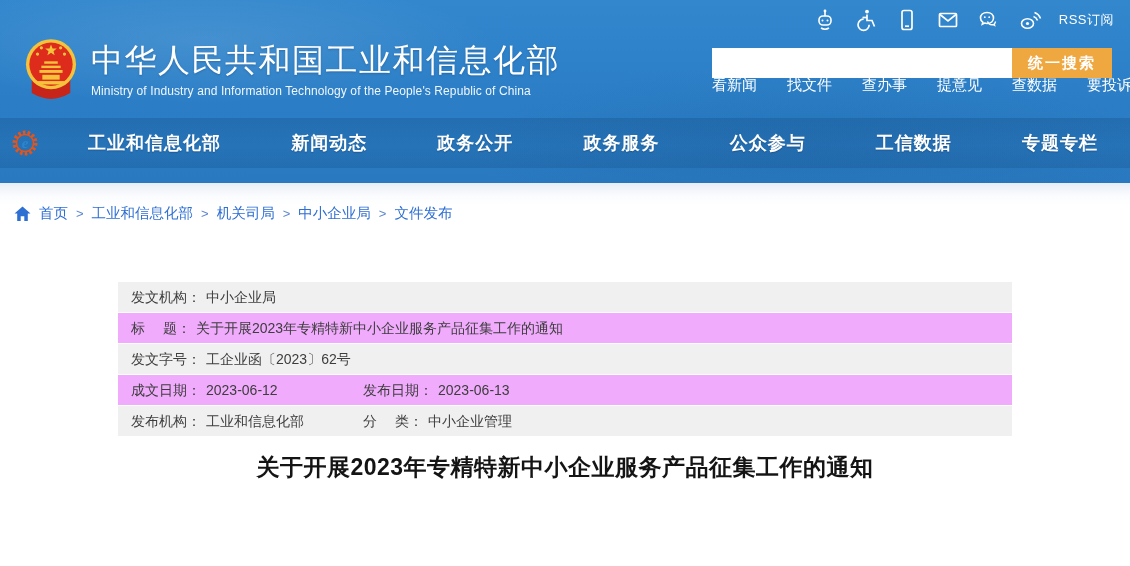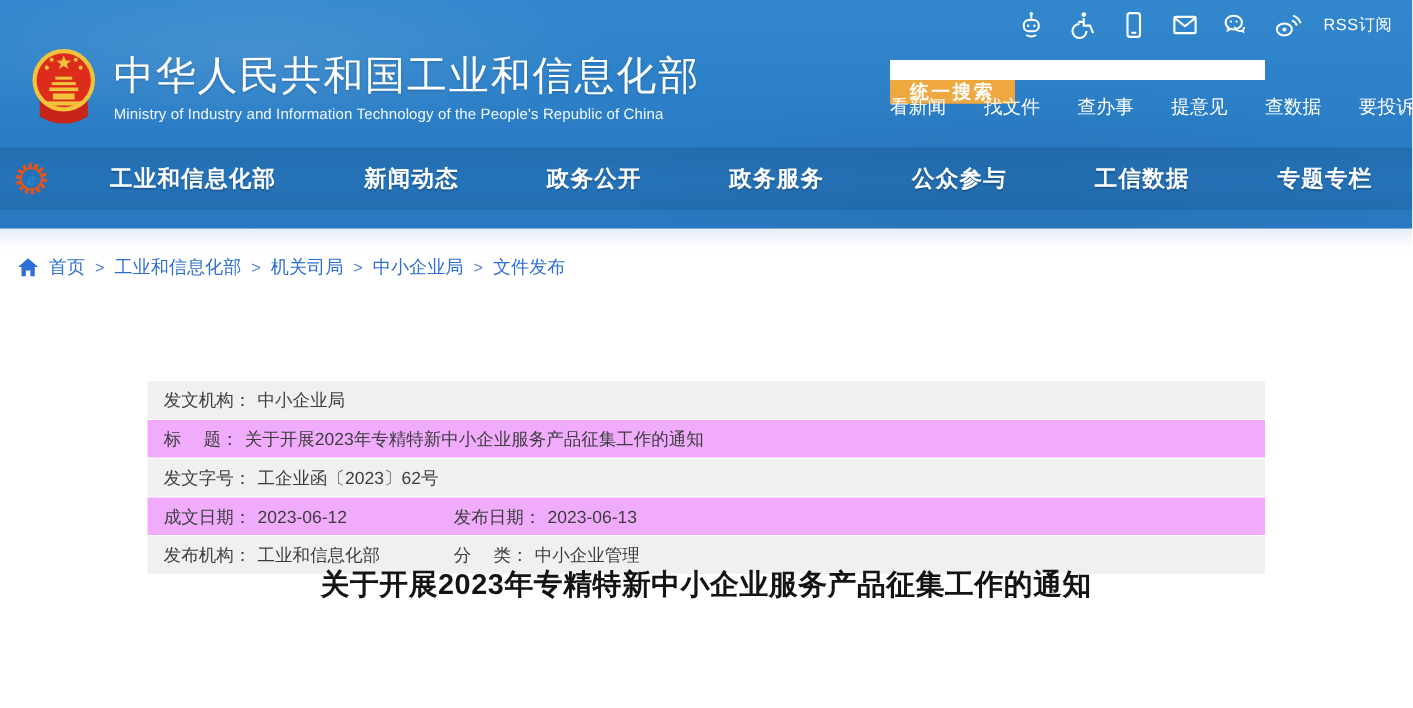--- a/index.html
+++ b/index.html
@@ -24,21 +24,21 @@
   .rss-label { font-size:13px; color:#fff; cursor:pointer; letter-spacing:0.5px; }
 
   .brand { position:absolute; left:25px; top:36px; display:flex; align-items:flex-start; }
   .emblem { width:52px; height:68px; margin-right:14px; flex:0 0 auto; }
   .brand-text { padding-top:6px; }
   .brand-zh { font-size:32px; font-weight:400; color:#fff; letter-spacing:1.5px; line-height:1.15;
               text-shadow:0 1px 2px rgba(20,60,110,0.35); white-space:nowrap; }
   .brand-en { font-size:12px; color:#f0f6fc; margin-top:5px; letter-spacing:0.1px; white-space:nowrap; }
 
   .search-area { position:absolute; left:712px; top:48px; width:400px; }
-  .search-row { display:flex; height:19px;flex-direction:column; }
+  .search-row { display:flex; height:19px; }
   .search-input { width:300px; height:30px; border:none; outline:none; padding:0 10px; font-size:14px; background:#fff; }
   .search-btn { width:100px; height:30px; border:none; background:#efa740; color:#fff; font-size:15px;
                 font-weight:700; letter-spacing:2px; cursor:pointer; font-family:inherit; }
   .quick-links { display:flex; gap:30px; margin-top:9px; }
   .quick-links a { color:#fff; font-size:15px; text-decoration:none; cursor:pointer; white-space:nowrap; }
 
   .navband {
     position:absolute; top:118px; left:0; width:1130px; height:50px;
     background:linear-gradient(180deg, rgba(18,74,128,0.30) 0%, rgba(18,74,128,0.16) 55%, rgba(18,74,128,0.26) 100%);
   }
@@ -55,21 +55,21 @@
              background:linear-gradient(180deg,#e7edf6 0%, #fbfcfe 60%, #ffffff 100%); }
 
   
   .breadcrumb { position:absolute; top:204px; left:14px; display:flex; align-items:center; gap:8px;
                 font-size:14.5px; color:#2e6fd3; }
   .breadcrumb a { color:#2e6fd3; text-decoration:none; cursor:pointer; white-space:nowrap; }
   .crumb-sep { color:#5d85cf; font-size:13px; }
   .home-icon { width:17px; height:16px; display:block; }
 
   
-  .meta-table { position:absolute; left:118px; top:282px; width:894px;margin-top:23px; }
+  .meta-table { position:absolute; left:118px; top:282px; width:894px; }
   .meta-row { position:relative; height:30px; line-height:30px; font-size:14px; color:#3d3d3d;
               padding-left:13px; margin-bottom:1px; }
   .meta-row.gray { background:#f0f0f0; }
   .meta-row.white { background:#f0abfc; }
   .meta-cell2 { position:absolute; left:245px; top:0; }
   .meta-label { color:#3d3d3d; }
   .meta-value { color:#3d3d3d; margin-left:5px; }
 
   
   .article-title { position:absolute; top:452px; left:0; width:1130px; text-align:center;

